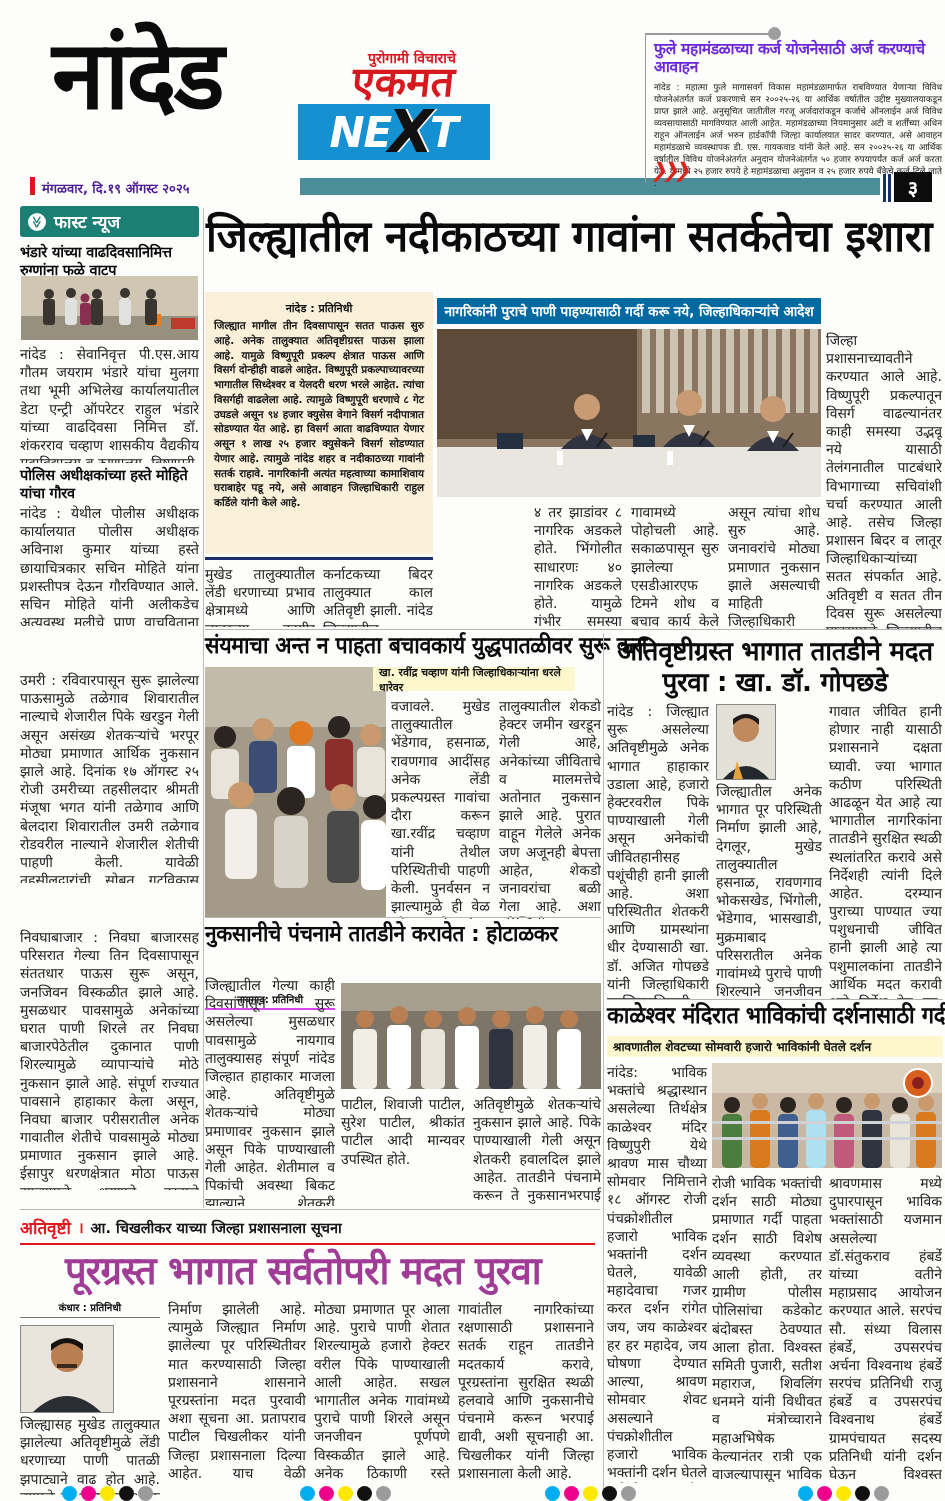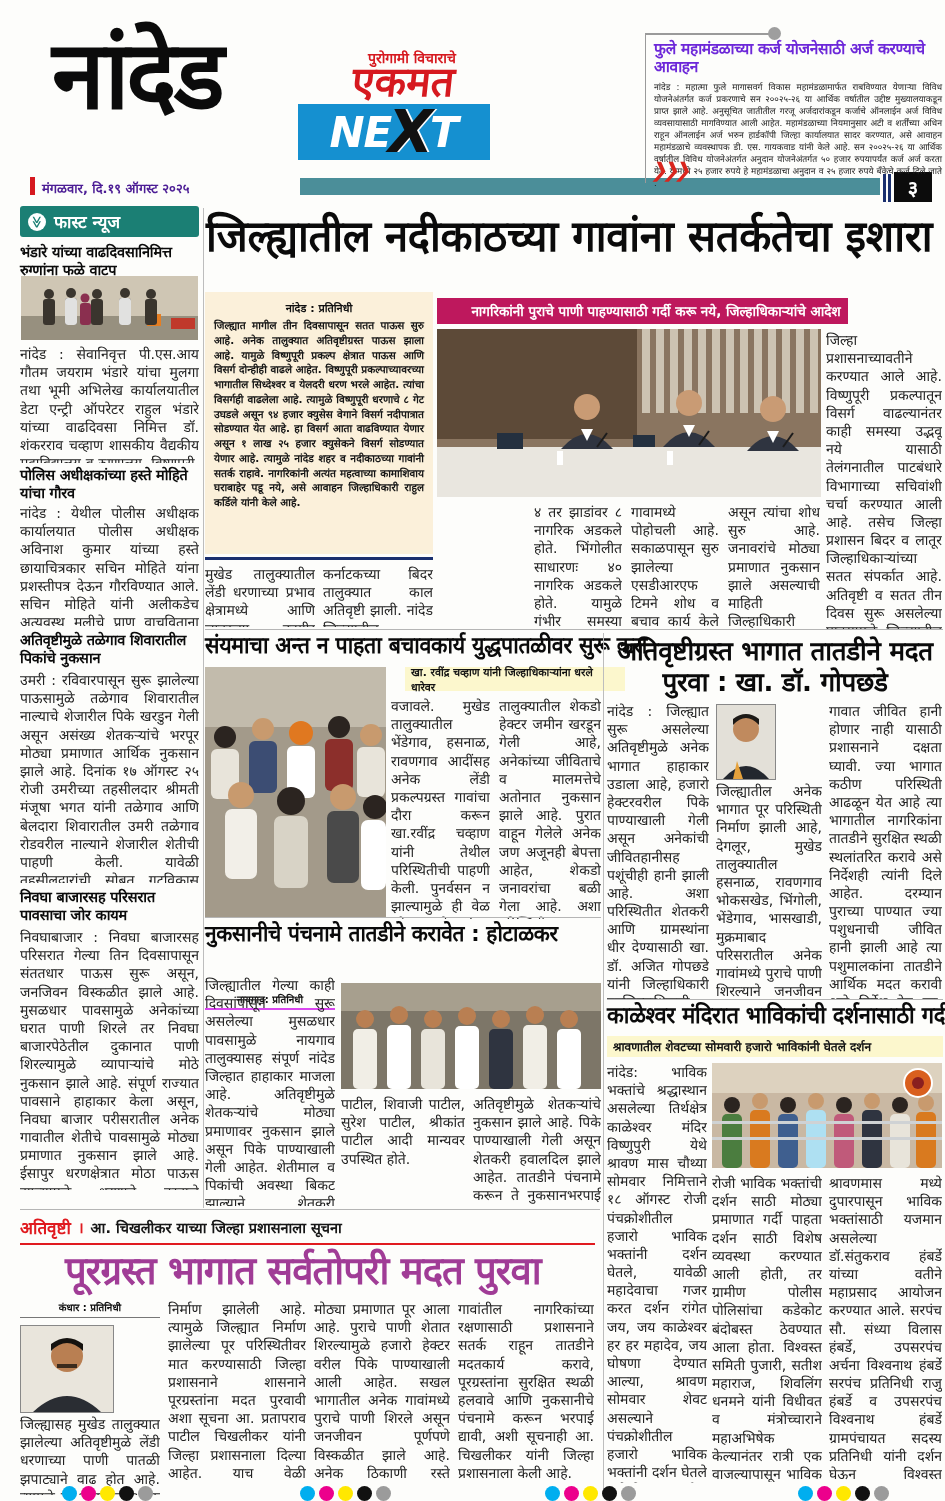--- a/index.html
+++ b/index.html
@@ -84,42 +84,40 @@
       <circle cx="64" cy="22" r="4.5" fill="#8a2f4f"></circle>
         <rect x="59" y="27" width="11" height="22" rx="3" fill="#8a2f4f"></rect>
     </svg>
   </div>
 
   <div class="abs body-xs" style="left:20px;top:345px;width:179px;height:118px;overflow:hidden;">नांदेड : सेवानिवृत्त पी.एस.आय गौतम जयराम भंडारे यांचा मुलगा तथा भूमी अभिलेख कार्यालयातील डेटा एन्ट्री ऑपरेटर राहुल भंडारे यांच्या वाढदिवसा निमित्त डॉ. शंकरराव चव्हाण शासकीय वैद्यकीय महाविद्यालय व रुग्णालय, विष्णुपुरी, याठिकाणी तेथील रुग्णांना फळ व खाऊ वाटप करण्यात आले. यावेळी राहुल चे आई – वडील, स्वीभाऊ ससाणे, शुभमभाऊ वाठोरे, हर्ष भाई आणि सेवानिवृत्त पीएसआय गौतम भंडारे व मित्र परिवार उपस्थित होते.</div>
 
   <div class="abs fn-head" style="left:20px;top:466px;width:179px;">पोलिस अधीक्षकांच्या हस्ते मोहिते यांचा गौरव</div>
   <div class="abs body-xs" style="left:20px;top:504px;width:179px;height:122px;overflow:hidden;">नांदेड : येथील पोलीस अधीक्षक कार्यालयात पोलीस अधीक्षक अविनाश कुमार यांच्या हस्ते छायाचित्रकार सचिन मोहिते यांना प्रशस्तीपत्र देऊन गौरविण्यात आले. सचिन मोहिते यांनी अलीकडेच अत्यवस्थ मुलीचे प्राण वाचविताना दाखविलेली तत्परता, समयसूचकता व धाडस याबद्दल त्यांचा हा गौरव करण्यात आला. या प्रसंगी पोलीस निरीक्षक सूर्यमोहन बोलमवाड सुद्धा उपस्थित होते. हा सन्मान फक्त सचिन मोहिते यांचा नसून, तो संपूर्ण नांदेडकरांसाठी अभिमानाचा क्षण आहे.</div>
 
-  <div class="abs fn-head" style="left:20px;top:631px;width:179px;">अतिवृष्टीमुळे तळेगाव शिवारातील पिकांचे नुकसान</div>
   <div class="abs body-xs" style="left:20px;top:671px;width:179px;height:212px;overflow:hidden;">उमरी : रविवारपासून सुरू झालेल्या पाऊसामुळे तळेगाव शिवारातील नाल्याचे शेजारील पिके खरडुन गेली असून असंख्य शेतकऱ्यांचे भरपूर मोठ्या प्रमाणात आर्थिक नुकसान झाले आहे. दिनांक १७ ऑगस्ट २५ रोजी उमरीच्या तहसीलदार श्रीमती मंजूषा भगत यांनी तळेगाव आणि बेलदारा शिवारातील उमरी तळेगाव रोडवरील नाल्याने शेजारील शेतीची पाहणी केली. यावेळी तहसीलदारांची सोबत गटविकास अधिकारी, तालुका कृषी अधिकारी, तलाटी सज्जाद तळेगावचे तलाटी वन्दम, उमरीचे माजी नगराध्यक्ष संजय कुळकर्णी, ग्राम पंचायत तळेगावचे सरपंच प्रतिनिधी सुरेशराव देशमुख, माजी सरपंच रामराव कणावार, निवृत्ती कणावार, विठ्ठल जाधव, राजू ऊटलवाड आदींची उपस्थिती होती. महसुल व कृषी विभागाकडून शेतकऱ्यांचे पिकांच्या नुकसानीचे तात्काळ पंचनामे करुन शासनाकडून त्या शेतकऱ्यांना नुकसान भरपाई मिळवून देण्याची मागणी संजय कुलकर्णी यांनी तहसीलदाराकडे केली.</div>
 
-  <div class="abs fn-head" style="left:20px;top:888px;width:179px;">निवघा बाजारसह परिसरात पावसाचा जोर कायम</div>
   <div class="abs body-xs" style="left:20px;top:928px;width:179px;height:262px;overflow:hidden;">निवघाबाजार : निवघा बाजारसह परिसरात गेल्या तिन दिवसापासून संततधार पाऊस सुरू असून, जनजिवन विस्कळीत झाले आहे. मुसळधार पावसामुळे अनेकांच्या घरात पाणी शिरले तर निवघा बाजारपेठेतील दुकानात पाणी शिरल्यामुळे व्यापाऱ्यांचे मोठे नुकसान झाले आहे. संपूर्ण राज्यात पावसाने हाहाकार केला असून, निवघा बाजार परीसरातील अनेक गावातील शेतीचे पावसामुळे मोठ्या प्रमाणात नुकसान झाले आहे. ईसापुर धरणक्षेत्रात मोठा पाऊस झाल्यामुळे धरणाचे दरवाजे उघडल्याने धरणातून पाण्याचा विसर्ग सुरू असल्याने धरणाचे पाणी गावात शिरले आहे. परिसरातील पैनगंगा नदीकाठी असलेल्या गावांत मनुला (खु.), वाकी, साती, पेवा, माटाळा या गावांना पुराचा फटका बसला असून, शिरड येथे नाल्यास पुर आल्याने नाल्याकाठावरील शेती. नैसर्गिक आपत्तीसाठी तालुका प्रशासन सज्ज झाले असल्याचे दिसत आहे. परिसरातील वाघी, वाकी, मनुला येथे तहसिलदार सुरेखा नरे, शिवसेना जिल्हाप्रमुख विवेक देशमुख यांनी पाहणी करून सतर्कतेच्या सुचना दिल्या आहेत. तर शिऊर, आमदुरा, निवघा बा. येथे गटविकास अधिकारी कैलास बळवंत व त्यांच्या टिमने सतर्क राहून अहवाल सादर करण्याचे आदेश दिले आहेत.</div>
 
   <div class="rule" style="left:203px;top:208px;width:1px;height:1000px;background:#bdbdbd;"></div>
 
   <div class="abs head-news" style="left:206px;top:212px;width:737px;font-size:43px;text-align:center;">
     <span class="nowrap" style="transform:scaleX(0.97);">जिल्ह्यातील नदीकाठच्या गावांना सतर्कतेचा इशारा</span>
   </div>
 
   <div class="abs" style="left:205px;top:292px;width:228px;height:262px;background:#fbf0da;padding:8px 9px;box-sizing:border-box;">
     <div class="byline" style="font-size:11px;">नांदेड : प्रतिनिधी</div>
     <div class="jt" style="margin-top:3px;font-size:10.4px;font-weight:600;line-height:1.42;color:#161616;">जिल्ह्यात मागील तीन दिवसापासून सतत पाऊस सुरु आहे. अनेक तालुक्यात अतिवृष्टीग्रस्त पाऊस झाला आहे. यामुळे विष्णुपूरी प्रकल्प क्षेत्रात पाऊस आणि विसर्ग दोन्हीही वाढले आहेत. विष्णुपूरी प्रकल्पाच्यावरच्या भागातील सिध्देश्वर व येलदरी धरण भरले आहेत. त्यांचा विसर्गही वाढलेला आहे. त्यामुळे विष्णुपूरी धरणाचे ८ गेट उघडले असून ९४ हजार क्युसेस वेगाने विसर्ग नदीपात्रात सोडण्यात येत आहे. हा विसर्ग आता वाढविण्यात येणार असून १ लाख २५ हजार क्युसेकने विसर्ग सोडण्यात येणार आहे. त्यामुळे नांदेड शहर व नदीकाठच्या गावांनी सतर्क राहावे. नागरिकांनी अत्यंत महत्वाच्या कामाशिवाय घराबाहेर पडू नये, असे आवाहन जिल्हाधिकारी राहुल कर्डिले यांनी केले आहे.</div>
   </div>
   <div class="abs" style="left:205px;top:557px;width:228px;height:3px;background:#1a2f6e;"></div>
 
   <div class="abs body-xs" style="left:205px;top:565px;width:110px;height:62px;overflow:hidden;">मुखेड तालुक्यातील लेंडी धरणाच्या प्रभाव क्षेत्रामध्ये आणि लातूरच्या उदगीर तालुक्यात आणि</div>
   <div class="abs body-xs" style="left:323px;top:565px;width:110px;height:62px;overflow:hidden;">कर्नाटकच्या बिदर तालुक्यात काल अतिवृष्टी झाली. नांदेड जिल्ह्यातील मुक्रमाबाद मंडळात २०६</div>
 
-  <div class="abs" style="left:437px;top:298px;width:384px;height:26px;background:#be185d;color:#fff;display:flex;align-items:center;justify-content:center;font-size:13.5px;font-weight:900;padding-left:27px;">नागरिकांनी पुराचे पाणी पाहण्यासाठी गर्दी करू नये, जिल्हाधिकाऱ्यांचे आदेश</div>
+  <div class="abs" style="left:437px;top:298px;width:384px;height:26px;background:#0369a1;color:#fff;display:flex;align-items:center;justify-content:center;font-size:13.5px;font-weight:900;">नागरिकांनी पुराचे पाणी पाहण्यासाठी गर्दी करू नये, जिल्हाधिकाऱ्यांचे आदेश</div>
 
   <div class="photo" style="left:437px;top:329px;width:384px;height:168px;">
     <svg width="384" height="168" viewBox="0 0 384 168">
       <rect width="384" height="168" fill="#8a7560"></rect>
       <rect width="200" height="110" fill="#5d4a38"></rect>
       <g fill="#cdc3b2">
           <rect x="205" y="0" width="8" height="84"></rect>
           <rect x="219" y="0" width="8" height="84"></rect>
           <rect x="233" y="0" width="8" height="84"></rect>
           <rect x="247" y="0" width="8" height="84"></rect>
@@ -191,21 +189,21 @@
         <circle cx="86" cy="134" r="14" fill="#2b2420"></circle>
           <rect x="69" y="149" width="34" height="72" rx="7" fill="#d8d3c6"></rect>
         <circle cx="138" cy="130" r="13" fill="#c89a6e"></circle>
           <rect x="122" y="144" width="32" height="72" rx="7" fill="#4a4a4a"></rect>
         <circle cx="170" cy="140" r="12" fill="#2b2420"></circle>
           <rect x="156" y="153" width="25" height="70" rx="7" fill="#fff"></rect>
       </g>
     </svg>
   </div>
 
-  <div class="abs subhead-yellow" style="left:405px;top:667px;width:220px;height:24px;box-sizing:border-box;">
+  <div class="abs subhead-yellow" style="left:373px;top:667px;width:202px;height:24px;box-sizing:border-box;">
     <span style="font-size:10.8px;">खा. रवींद्र चव्हाण यांनी जिल्हाधिकाऱ्यांना धरले धारेवर</span>
   </div>
 
   <div class="abs body-xs" style="left:391px;top:697px;width:99px;height:222px;overflow:hidden;">वजावले. मुखेड तालुक्यातील भेंडेगाव, हसनाळ, रावणगाव आदींसह अनेक लेंडी प्रकल्पग्रस्त गावांचा दौरा करून खा.रवींद्र चव्हाण यांनी तेथील परिस्थितीची पाहणी केली. पुनर्वसन न झाल्यामुळे ही वेळ ओढवल्याचे त्यांच्या निदर्शनास आले. हसनाळ, भेंडेगाव, गावांना पुराने वेढा असून शेकडो लोक कालपासून घरातच अडकून आहेत. त्यांना सुरक्षित बाहेर काढा, खा.रवींद्र चव्हाण यांनी अधिकाऱ्यांसह संबंधित यंत्रणांशी संपर्क साधून आवश्यक सूचना दिल्या.</div>
   <div class="abs body-xs" style="left:499px;top:697px;width:102px;height:222px;overflow:hidden;">तालुक्यातील शेकडो हेक्टर जमीन खरडून गेली आहे, अनेकांच्या जीविताचे व मालमत्तेचे अतोनात नुकसान झाले आहे. पुरात वाहून गेलेले अनेक जण अजूनही बेपत्ता आहेत, शेकडो जनावरांचा बळी गेला आहे. अशा परिस्थितीत लोकांच्या मनात प्रचंड भितीचे वातावरण निर्माण झाले असून त्यांना धीर देण्याची गरज आहे. मदत व बचाव कार्य तसेच पंचनामे करण्यासाठी कुठल्याही आदेशाची वाट न पाहता आणि कुठल्याही कागदपत्रांची अट न ठेवता मदतीसाठी जिल्हा प्रशासनाने प्राधान्य द्यावे, असे आवाहन खा.रवींद्र चव्हाण यांनी केले. यावेळी काँग्रेसचे जिल्हाध्यक्ष हणमंतराव पाटील बेटमोगरेकर व पुरग्रस्त भागातील ग्रामस्थ, शेतकरी मोठ्या संख्येने उपस्थित होते.</div>
 
   <div class="rule" style="left:603px;top:633px;width:1px;height:860px;background:#bdbdbd;"></div>
 
   <div class="abs head-news" style="left:607px;top:636px;width:336px;font-size:26px;text-align:center;line-height:1.18;">अतिवृष्टीग्रस्त भागात तातडीने मदत पुरवा : खा. डॉ. गोपछडे</div>
 

